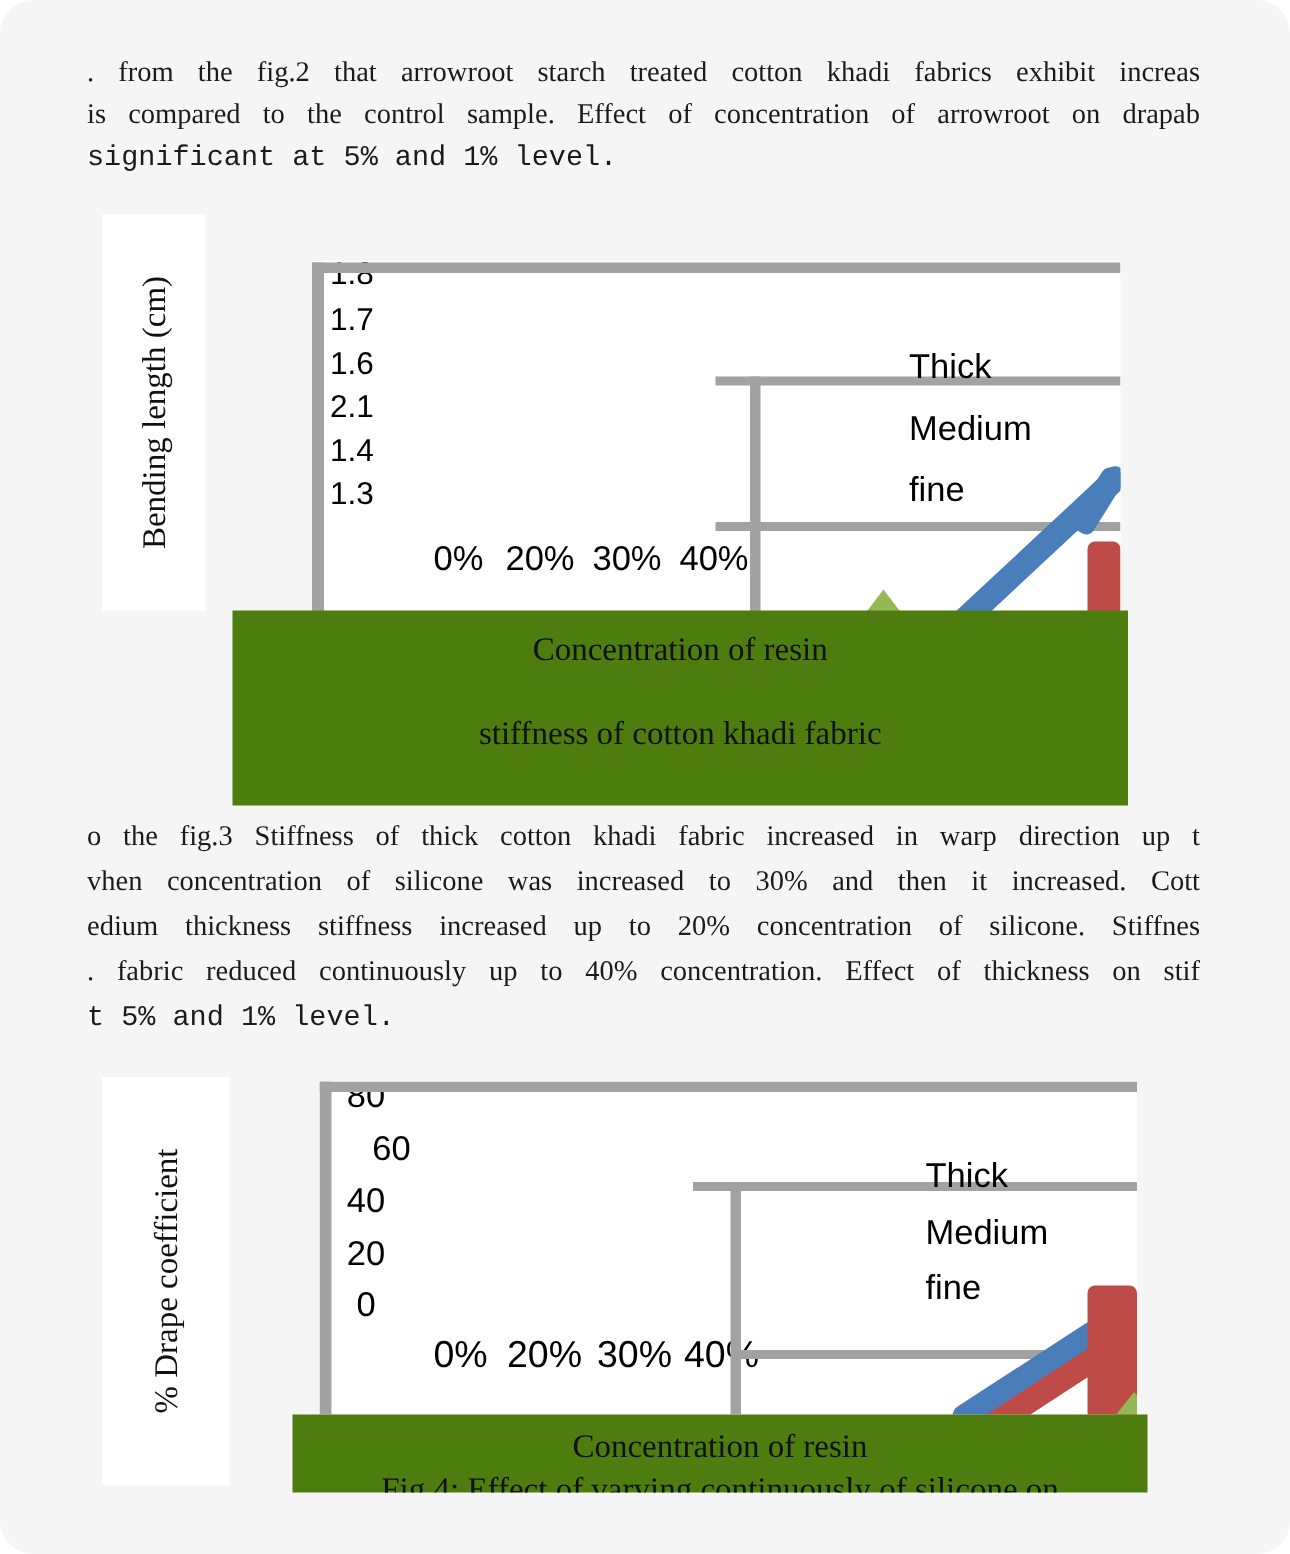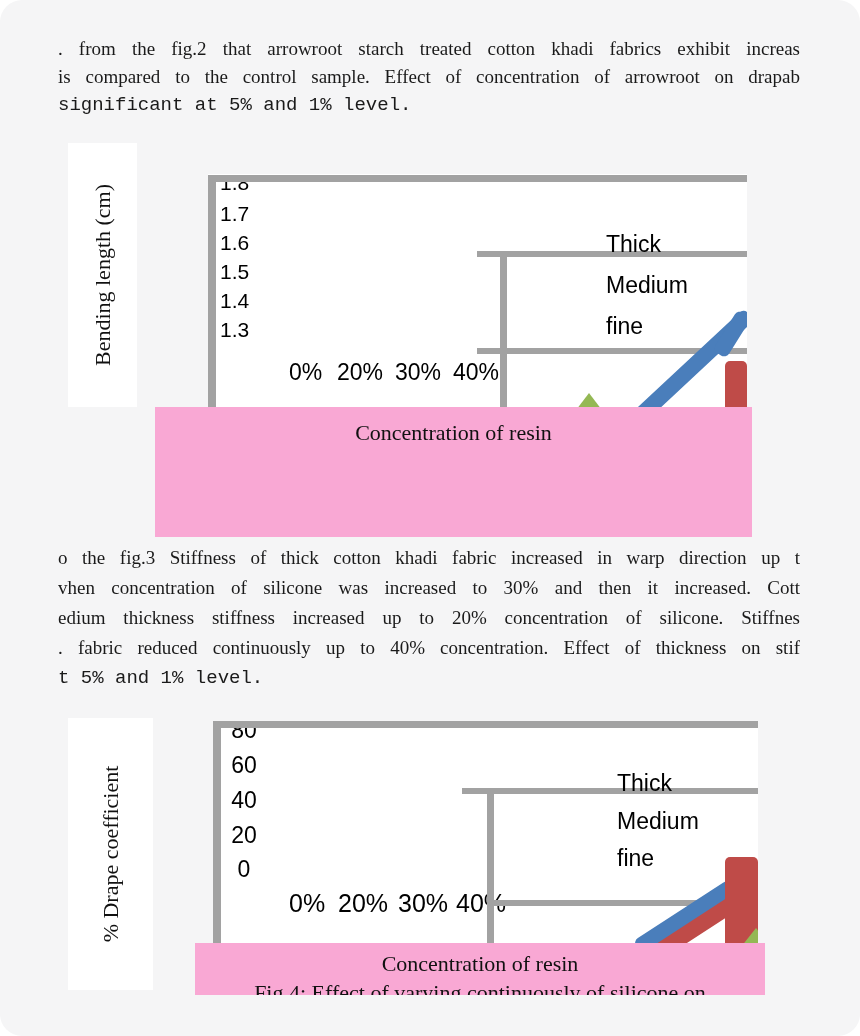--- a/index.html
+++ b/index.html
@@ -22,21 +22,21 @@
   .ytick{font-size:21px;}
   .ytick2{font-size:23px;width:42px;text-align:center;}
   .xtick{font-size:23px;}
   .leg{font-size:23px;}
   
   .band{position:absolute;border-radius:6px;}
   .bar{position:absolute;border-radius:5px 5px 3px 3px;}
   .tri{position:absolute;width:0;height:0;border-style:solid;border-color:transparent;}
   
   .capline{position:absolute;left:0;width:100%;text-align:center;font-size:22px;line-height:26px;color:#111;}
-  .capbox{position:absolute;background:#f9a8d4;overflow:hidden;text-decoration:underline;}
+  .capbox{position:absolute;background:#4d7c0f;overflow:hidden;text-decoration:underline;}
 </style>
 </head>
 <body>
 
 <div class="page">
 
   <div>
     <div class="pline" style="top:37px">. from the fig.2 that arrowroot starch treated cotton khadi fabrics exhibit increas</div>
     <div class="pline" style="top:65px">is compared to the control sample. Effect of concentration of arrowroot on drapab</div>
     <div class="pline short" style="top:93px">significant at 5% and 1% level.</div>
@@ -44,21 +44,21 @@
 
   <div class="panel" style="left:68px;top:143px;width:69px;height:264px">
     <span class="vlabel">Bending length (cm)</span>
   </div>
 
   <div class="plot" style="left:208px;top:174px;width:539px;height:245px">
 
     <div class="ctxt ytick" style="left:12px;top:-2px">1.8</div>
     <div class="ctxt ytick" style="left:12px;top:29px">1.7</div>
     <div class="ctxt ytick" style="left:12px;top:58px">1.6</div>
-    <div class="ctxt ytick" style="left:12px;top:87px">1.5</div>
+    <div class="ctxt ytick" style="left:12px;top:87px">2.1</div>
     <div class="ctxt ytick" style="left:12px;top:116px">1.4</div>
     <div class="ctxt ytick" style="left:12px;top:145px">1.3</div>
 
     <div class="rule" style="left:0;top:1px;width:539px;height:7px"></div>
     <div class="rule" style="left:0;top:1px;width:8px;height:244px"></div>
 
     <div class="ctxt xtick" style="left:81px;top:186px">0%</div>
     <div class="ctxt xtick" style="left:129px;top:186px">20%</div>
     <div class="ctxt xtick" style="left:187px;top:186px">30%</div>
     <div class="ctxt xtick" style="left:245px;top:186px">40%</div>
@@ -72,38 +72,39 @@
     <div class="ctxt leg" style="left:398px;top:140px">fine</div>
 
     <div class="tri" style="left:362px;top:216px;border-left-width:19px;border-right-width:19px;border-bottom:25px solid #94b854"></div>
     <div class="band" style="left:407px;top:185px;width:155px;height:16px;background:#4a7ebb;transform:rotate(-43deg)"></div>
     <div class="band" style="left:500px;top:152px;width:48px;height:16px;background:#4a7ebb;transform:rotate(-58deg)"></div>
     <div class="bar" style="left:517px;top:187px;width:22px;height:57px;background:#bf4b48"></div>
   </div>
 
   <div class="capbox" style="left:155px;top:407px;width:597px;height:130px">
     <div class="capline" style="top:13px">Concentration of resin</div>
+    <div class="capline" style="top:69px">stiffness of cotton khadi fabric</div>
   </div>
 
   <div>
     <div class="pline" style="top:546px">o the fig.3 Stiffness of thick cotton khadi fabric increased in warp direction up t</div>
     <div class="pline" style="top:576px">vhen concentration of silicone was increased to 30% and then it increased. Cott</div>
     <div class="pline" style="top:606px">edium thickness stiffness increased up to 20% concentration of silicone. Stiffnes</div>
     <div class="pline" style="top:636px">. fabric reduced continuously up to 40% concentration. Effect of thickness on stif</div>
     <div class="pline short" style="top:666px">t 5% and 1% level.</div>
   </div>
 
   <div class="panel" style="left:68px;top:718px;width:85px;height:272px">
     <span class="vlabel">% Drape coefficient</span>
   </div>
 
   <div class="plot" style="left:213px;top:721px;width:545px;height:222px">
 
     <div class="ctxt ytick2" style="left:10px;top:-3px">80</div>
-    <div class="ctxt ytick2" style="left:10px;top:32px">60</div>
+    <div class="ctxt ytick2" style="left:27px;top:32px">60</div>
     <div class="ctxt ytick2" style="left:10px;top:67px">40</div>
     <div class="ctxt ytick2" style="left:10px;top:102px">20</div>
     <div class="ctxt ytick2" style="left:10px;top:136px">0</div>
 
     <div class="rule" style="left:0;top:0;width:545px;height:7px"></div>
     <div class="rule" style="left:0;top:0;width:8px;height:222px"></div>
 
     <div class="ctxt xtick" style="left:76px;top:169px;font-size:25px">0%</div>
     <div class="ctxt xtick" style="left:125px;top:169px;font-size:25px">20%</div>
     <div class="ctxt xtick" style="left:185px;top:169px;font-size:25px">30%</div>

